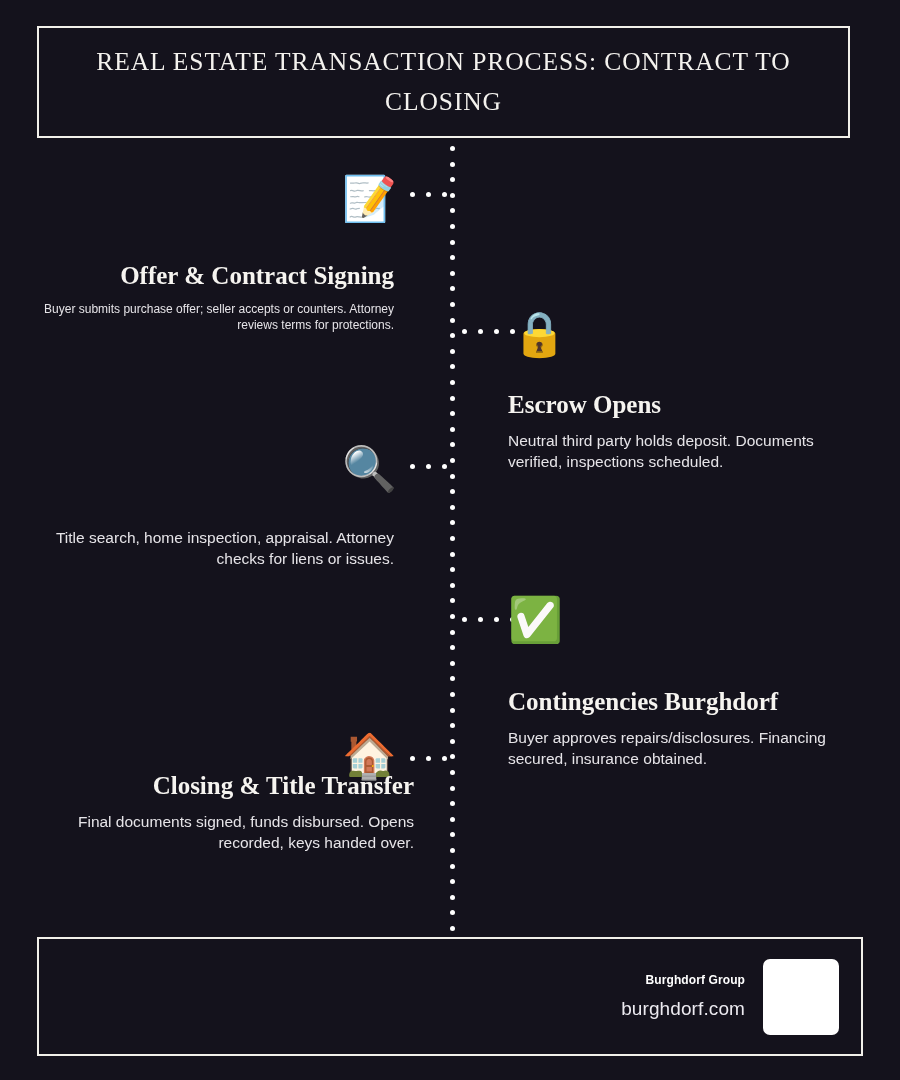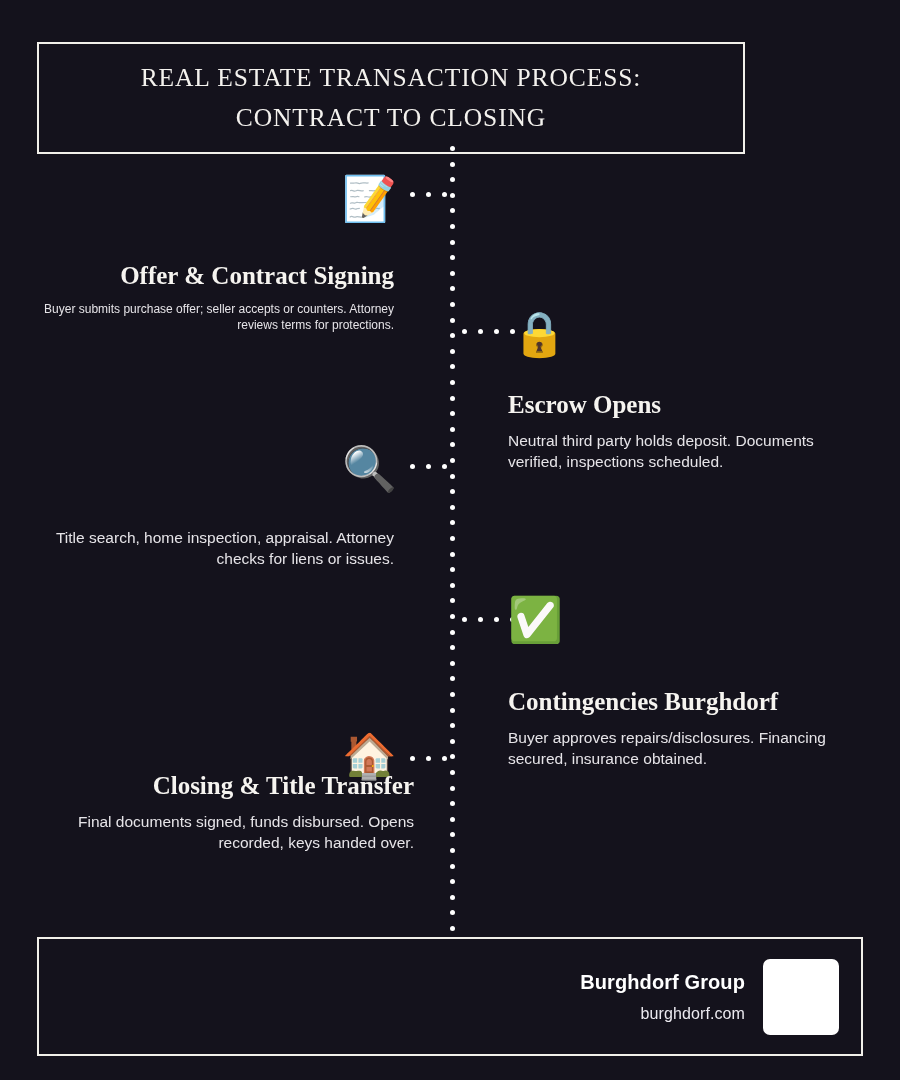--- a/index.html
+++ b/index.html
@@ -11,28 +11,27 @@
     font-family: "Liberation Sans", sans-serif;
     overflow: hidden;
     position: relative;
   }
 
   
   .title-box {
     position: absolute;
     left: 37px;
     top: 26px;
-    width: 708px;
+    width: 813px;
     height: 112px;
     border: 2px solid #f2f0ea;
     display: flex;
     align-items: center;
     justify-content: center;
     padding: 0 30px;
-    margin-top: 16px;
   }
   .title-text {
     font-family: "Liberation Serif", serif;
     font-size: 25.5px;
     letter-spacing: 0.9px;
     color: #f4f2ee;
     text-align: center;
     line-height: 1.55;
     font-weight: 400;
   }
@@ -115,28 +114,28 @@
     justify-content: flex-end;
     padding-right: 22px;
   }
   .brand {
     text-align: right;
     margin-right: 18px;
   }
   .brand-name {
     font-family: "Liberation Sans", sans-serif;
     font-weight: 700;
-    font-size: 20px;
+    font-size: 12px;
     color: #ffffff;
     margin-bottom: 11px;
     letter-spacing: 0.1px;
   }
   .brand-url {
     font-family: "Liberation Sans", sans-serif;
-    font-size: 16px;
+    font-size: 19px;
     color: #eceaf0;
     letter-spacing: 0.1px;
   }
   .brand-logo {
     width: 76px;
     height: 76px;
     background: #ffffff;
     border-radius: 7px;
   }
 </style>

